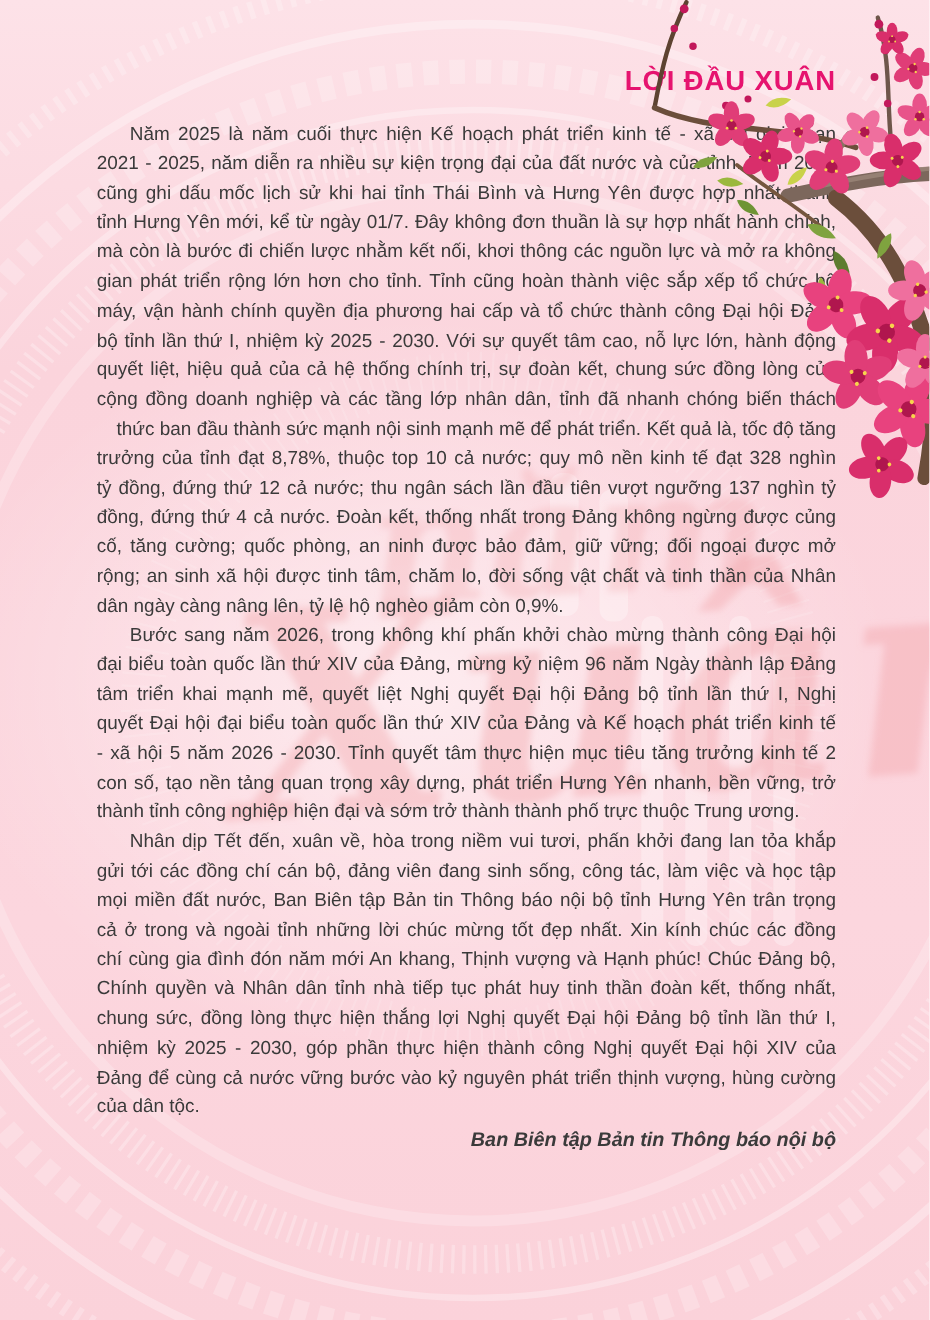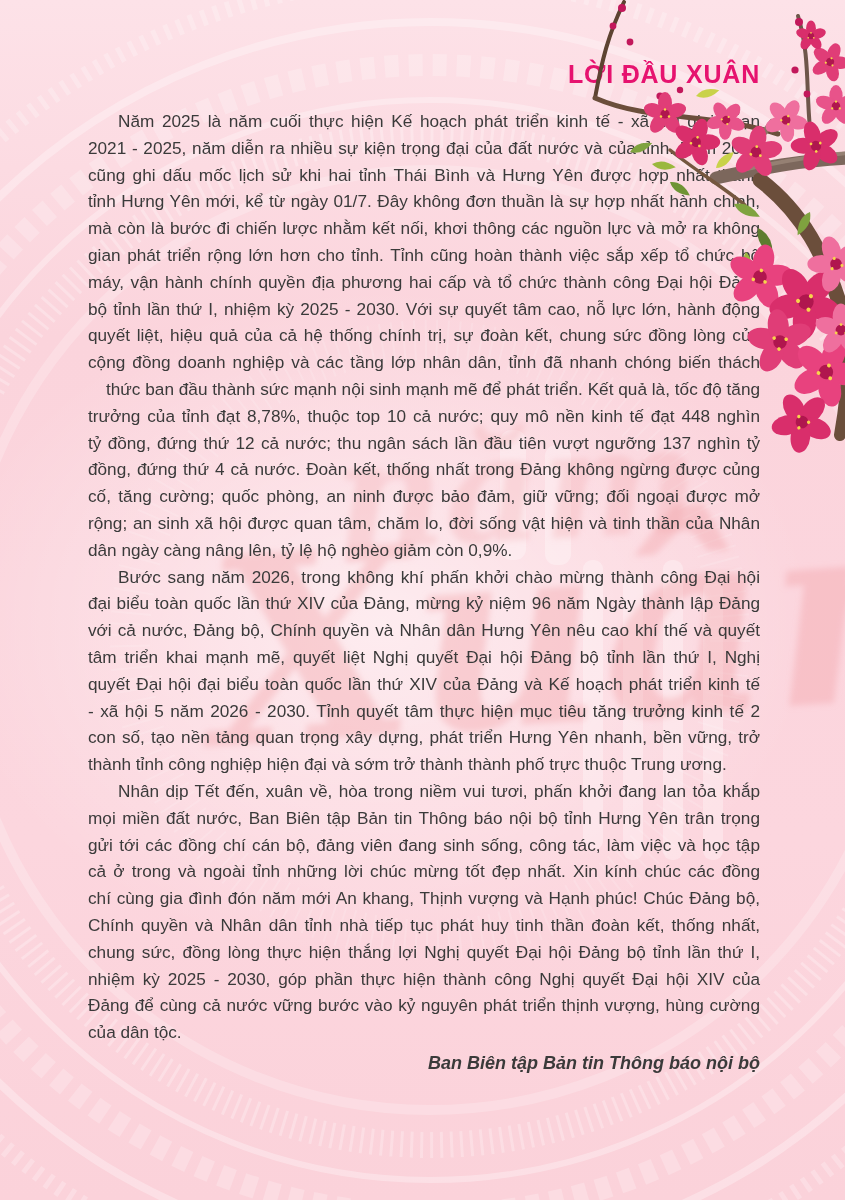--- a/index.html
+++ b/index.html
@@ -68,37 +68,36 @@
       <div class="tline" style="font-size: 17.2px;">2021 - 2025, năm diễn ra nhiều sự kiện trọng đại của đất nước và của tỉnh. Năm 2025</div>
       <div class="tline" style="font-size: 17.2px;">cũng ghi dấu mốc lịch sử khi hai tỉnh Thái Bình và Hưng Yên được hợp nhất thành</div>
       <div class="tline" style="font-size: 17.2px;">tỉnh Hưng Yên mới, kể từ ngày 01/7. Đây không đơn thuần là sự hợp nhất hành chính,</div>
       <div class="tline" style="font-size: 17.2px;">mà còn là bước đi chiến lược nhằm kết nối, khơi thông các nguồn lực và mở ra không</div>
       <div class="tline" style="font-size: 17.2px;">gian phát triển rộng lớn hơn cho tỉnh. Tỉnh cũng hoàn thành việc sắp xếp tổ chức bộ</div>
       <div class="tline" style="font-size: 17.2px;">máy, vận hành chính quyền địa phương hai cấp và tổ chức thành công Đại hội Đảng</div>
       <div class="tline" style="font-size: 17.2px;">bộ tỉnh lần thứ I, nhiệm kỳ 2025 - 2030. Với sự quyết tâm cao, nỗ lực lớn, hành động</div>
       <div class="tline" style="font-size: 17.2px;">quyết liệt, hiệu quả của cả hệ thống chính trị, sự đoàn kết, chung sức đồng lòng của</div>
       <div class="tline" style="font-size: 17.2px;">cộng đồng doanh nghiệp và các tầng lớp nhân dân, tỉnh đã nhanh chóng biến thách</div>
       <div class="tline" style="font-size: 17.2px; margin-left: 18px;">thức ban đầu thành sức mạnh nội sinh mạnh mẽ để phát triển. Kết quả là, tốc độ tăng</div>
-      <div class="tline" style="font-size: 17.2px;">trưởng của tỉnh đạt 8,78%, thuộc top 10 cả nước; quy mô nền kinh tế đạt 448 nghìn</div>
+      <div class="tline" style="font-size: 17.2px;">trưởng của tỉnh đạt 8,78%, thuộc top 10 cả nước; quy mô nền kinh tế đạt 328 nghìn</div>
       <div class="tline" style="font-size: 17.2px;">tỷ đồng, đứng thứ 12 cả nước; thu ngân sách lần đầu tiên vượt ngưỡng 137 nghìn tỷ</div>
       <div class="tline" style="font-size: 17.2px;">đồng, đứng thứ 4 cả nước. Đoàn kết, thống nhất trong Đảng không ngừng được củng</div>
       <div class="tline" style="font-size: 17.2px;">cố, tăng cường; quốc phòng, an ninh được bảo đảm, giữ vững; đối ngoại được mở</div>
-      <div class="tline" style="font-size: 17.2px;">rộng; an sinh xã hội được quan tâm, chăm lo, đời sống vật hiện và tinh thần của Nhân</div>
+      <div class="tline" style="font-size: 17.2px;">rộng; an sinh xã hội được tinh tâm, chăm lo, đời sống vật chất và tinh thần của Nhân</div>
       <div class="tline plast" style="font-size: 17.2px;">dân ngày càng nâng lên, tỷ lệ hộ nghèo giảm còn 0,9%.</div>
       <div class="tline first" style="font-size: 17.2px;">Bước sang năm 2026, trong không khí phấn khởi chào mừng thành công Đại hội</div>
       <div class="tline" style="font-size: 17.2px;">đại biểu toàn quốc lần thứ XIV của Đảng, mừng kỷ niệm 96 năm Ngày thành lập Đảng</div>
-      <div class="tline" style="font-size: 17.2px;">với cả nước, Đảng bộ, Chính quyền và Nhân dân Hưng Yên nêu cao khí thế và quyết</div>
       <div class="tline" style="font-size: 17.2px;">tâm triển khai mạnh mẽ, quyết liệt Nghị quyết Đại hội Đảng bộ tỉnh lần thứ I, Nghị</div>
       <div class="tline" style="font-size: 17.2px;">quyết Đại hội đại biểu toàn quốc lần thứ XIV của Đảng và Kế hoạch phát triển kinh tế</div>
       <div class="tline" style="font-size: 17.2px;">- xã hội 5 năm 2026 - 2030. Tỉnh quyết tâm thực hiện mục tiêu tăng trưởng kinh tế 2</div>
       <div class="tline" style="font-size: 17.2px;">con số, tạo nền tảng quan trọng xây dựng, phát triển Hưng Yên nhanh, bền vững, trở</div>
       <div class="tline plast" style="font-size: 17.2px;">thành tỉnh công nghiệp hiện đại và sớm trở thành thành phố trực thuộc Trung ương.</div>
       <div class="tline first" style="font-size: 17.2px;">Nhân dịp Tết đến, xuân về, hòa trong niềm vui tươi, phấn khởi đang lan tỏa khắp</div>
+      <div class="tline" style="font-size: 17.2px;">gửi tới các đồng chí cán bộ, đảng viên đang sinh sống, công tác, làm việc và học tập</div>
       <div class="tline" style="font-size: 17.2px;">mọi miền đất nước, Ban Biên tập Bản tin Thông báo nội bộ tỉnh Hưng Yên trân trọng</div>
-      <div class="tline" style="font-size: 17.2px;">gửi tới các đồng chí cán bộ, đảng viên đang sinh sống, công tác, làm việc và học tập</div>
       <div class="tline" style="font-size: 17.2px;">cả ở trong và ngoài tỉnh những lời chúc mừng tốt đẹp nhất. Xin kính chúc các đồng</div>
       <div class="tline" style="font-size: 17.2px;">chí cùng gia đình đón năm mới An khang, Thịnh vượng và Hạnh phúc! Chúc Đảng bộ,</div>
       <div class="tline" style="font-size: 17.2px;">Chính quyền và Nhân dân tỉnh nhà tiếp tục phát huy tinh thần đoàn kết, thống nhất,</div>
       <div class="tline" style="font-size: 17.2px;">chung sức, đồng lòng thực hiện thắng lợi Nghị quyết Đại hội Đảng bộ tỉnh lần thứ I,</div>
       <div class="tline" style="font-size: 17.2px;">nhiệm kỳ 2025 - 2030, góp phần thực hiện thành công Nghị quyết Đại hội XIV của</div>
       <div class="tline" style="font-size: 17.2px;">Đảng để cùng cả nước vững bước vào kỷ nguyên phát triển thịnh vượng, hùng cường</div>
       <div class="tline plast" style="font-size: 17.2px;">của dân tộc.</div>
     </div>
   <div class="signature">Ban Biên tập Bản tin Thông báo nội bộ</div>
 </div>

